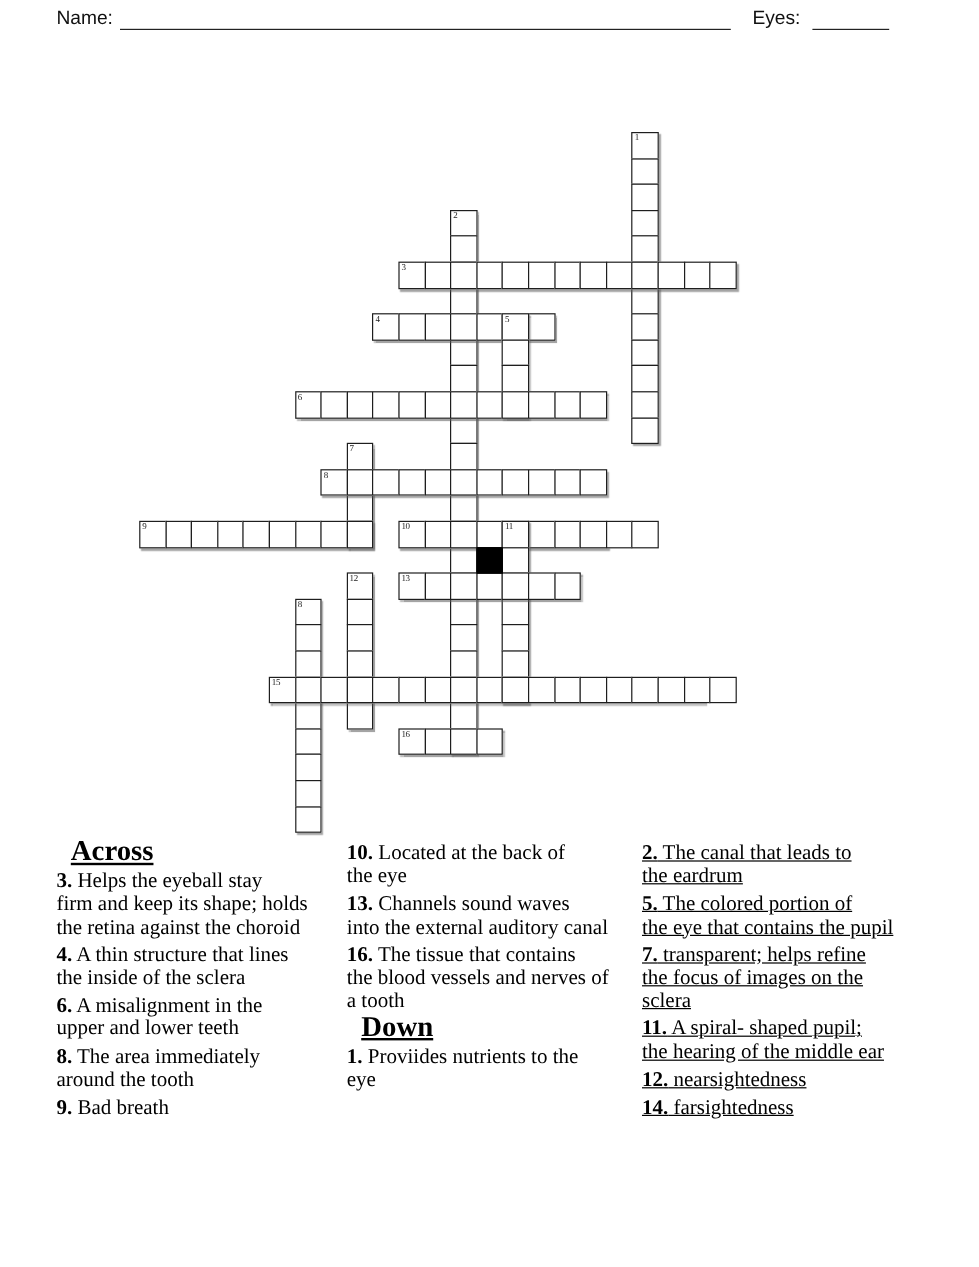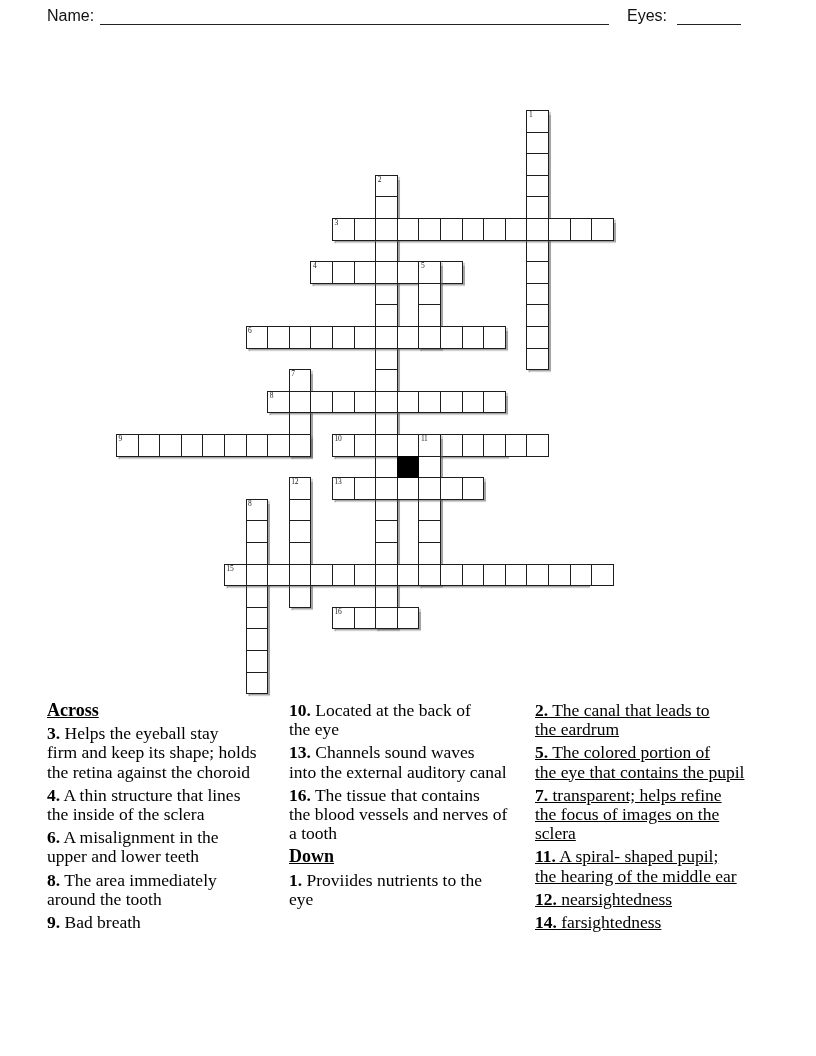--- a/index.html
+++ b/index.html
@@ -17,21 +17,21 @@
   
   .grid{position:absolute;}
   .word{position:absolute;box-shadow:1.5px 2px 1px rgba(90,90,90,0.55);}
   .cell{position:absolute;background:#fff;border:1.5px solid #1e1e1e;box-sizing:border-box;}
   .cellnum{position:absolute;top:0px;left:1.5px;font-size:7.5px;line-height:8px;
            font-family:"Liberation Serif", serif;color:#222;letter-spacing:-0.3px;}
   .blackcell{position:absolute;background:#000;border:1.5px solid #000;box-sizing:border-box;}
 
   
   .clue-col{position:absolute;top:701px;font-size:17.5px;line-height:19.2px;}
-  .clue-heading{font-weight:bold;text-decoration:underline;font-size:18px;margin-bottom:4px;}
+  .clue-heading{font-weight:bold;text-decoration:underline;font-size:24px;margin-bottom:4px;margin-left:12px;}
   .clue-item{margin-bottom:4px;white-space:pre-line;}
   .clue-num{font-weight:bold;white-space:normal;}
 </style>
 </head>
 <body>
 
 <div class="page">
 
   <span class="hdr-label" style="left:47px;top:7px;">Name:</span>
   <div class="hline" style="left:100px;top:24px;width:509px;"></div>

